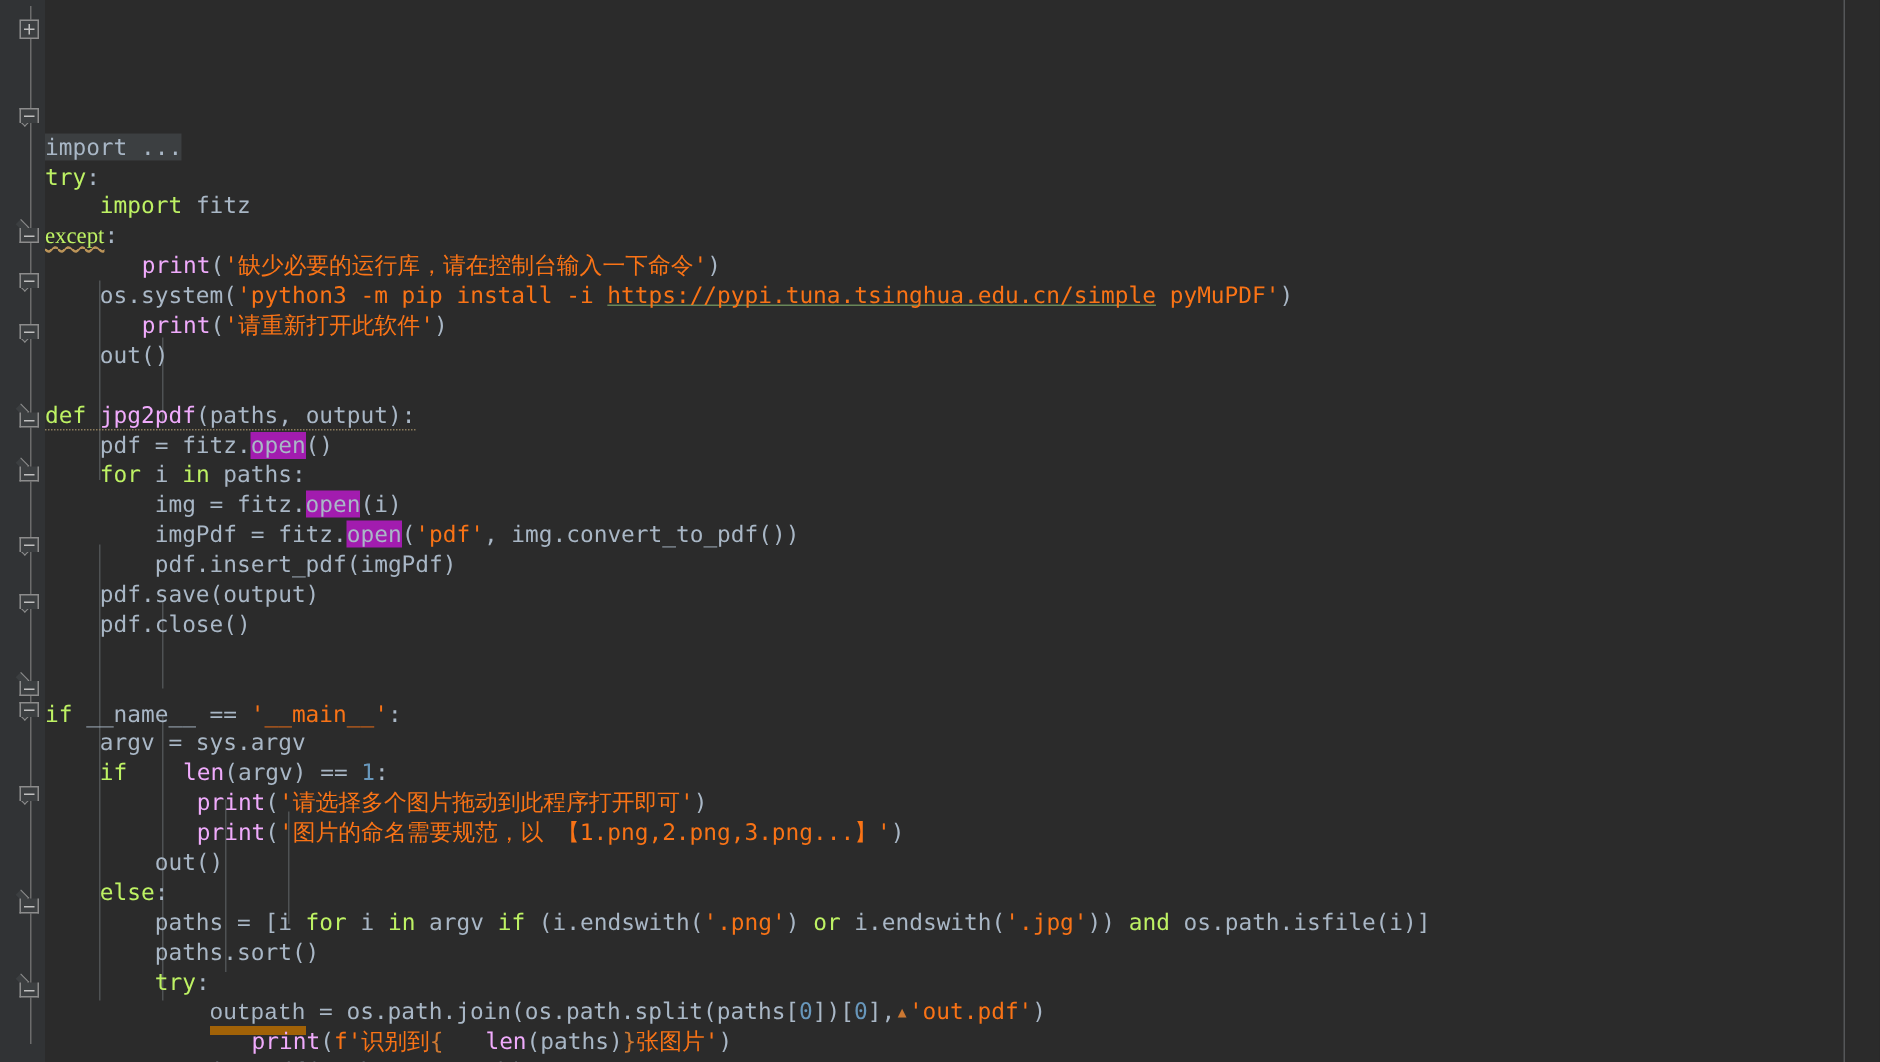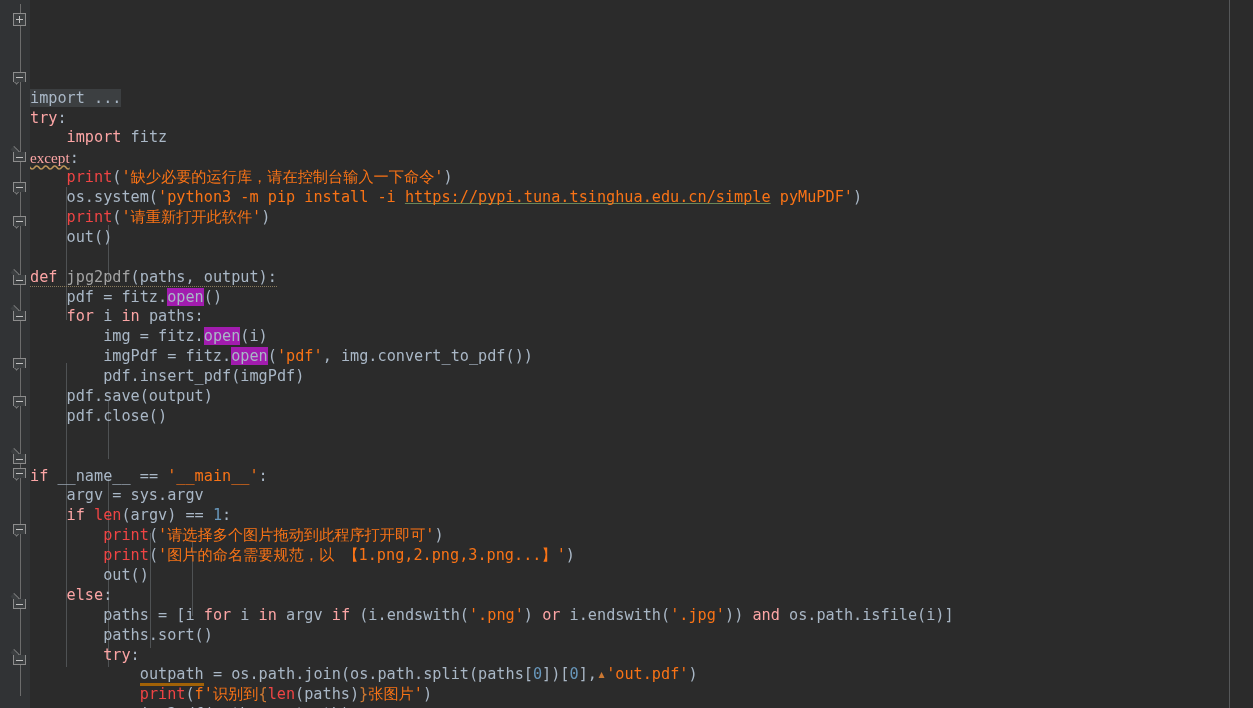--- a/index.html
+++ b/index.html
@@ -61,43 +61,44 @@
   .ln { height: 19.9px; position: relative; white-space: pre; }
 
   
   .guide {
     position: absolute;
     width: 1px;
     background: #4f5254;
   }
 
   
-  .kw   { color: #fca5a5; }
+  .kw   { color: #bef264; }
   .id   { color: #a9b7c6; }           
-  .fn   { color: #a3a3a3; }
-  .bi   { color: #ef4444; }
+  .fn   { color: #f0abfc; }
+  .bi   { color: #f0abfc; margin-left: 28px; }
   .str  { color: #f97316; }           
   .num  { color: #6897bb; }
   .brace{ color: #cc7832; }
 
   
   .fold-collapsed {
     background: #3c3f41;
     color: #a9b7c6;
   }
   .wavy-orange {
     text-decoration: underline wavy #bc9458;
     text-decoration-skip-ink: none;
     font-family: Liberation Serif, serif;
   }
   .dotted-line {
     border-bottom: 1px dotted #8a7b5c;
   }
   .solid-underline {
-    border-bottom: 3px solid #a16207;
+    border-bottom: 6px solid #a16207;
+    font-family: Liberation Mono, monospace;
   }
   .url-underline {
     text-decoration: underline;
     text-decoration-color: #6a8759;
     text-decoration-skip-ink: none;
   }
   .usage-hl {
     background: #a21caf;
   }
   .wsmark { color: #cc7832; }

